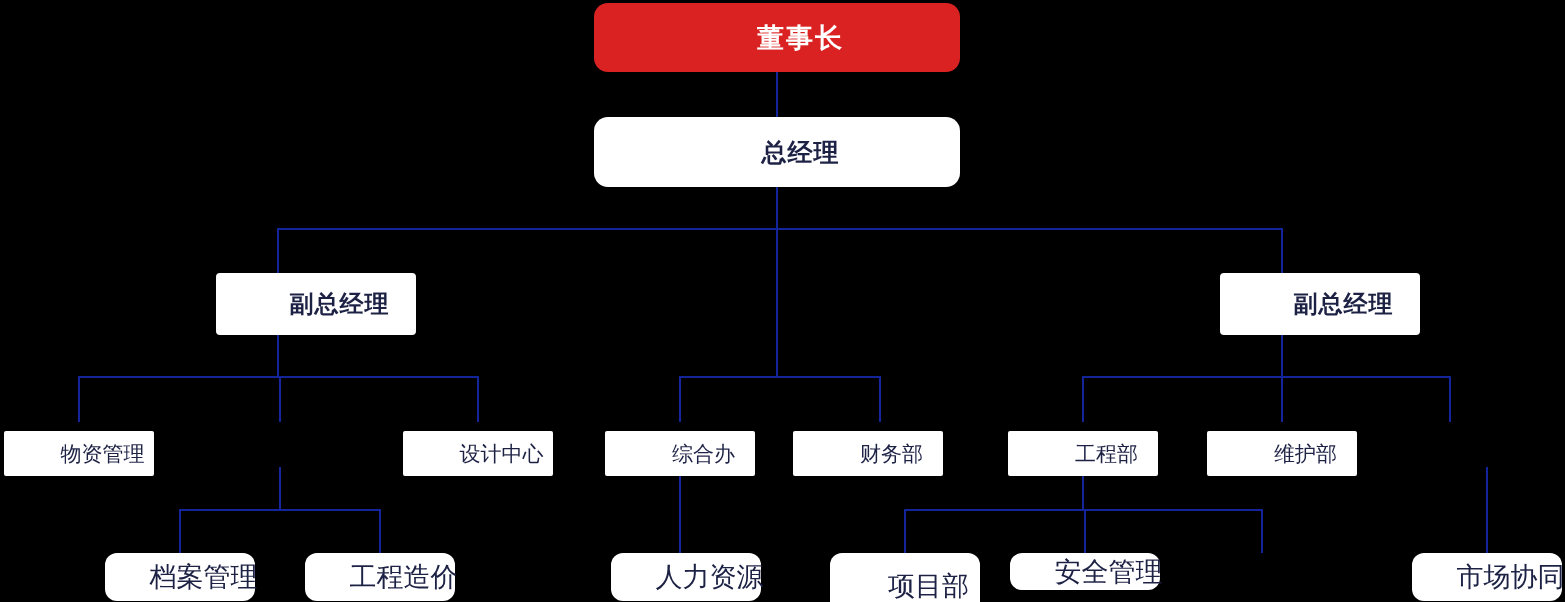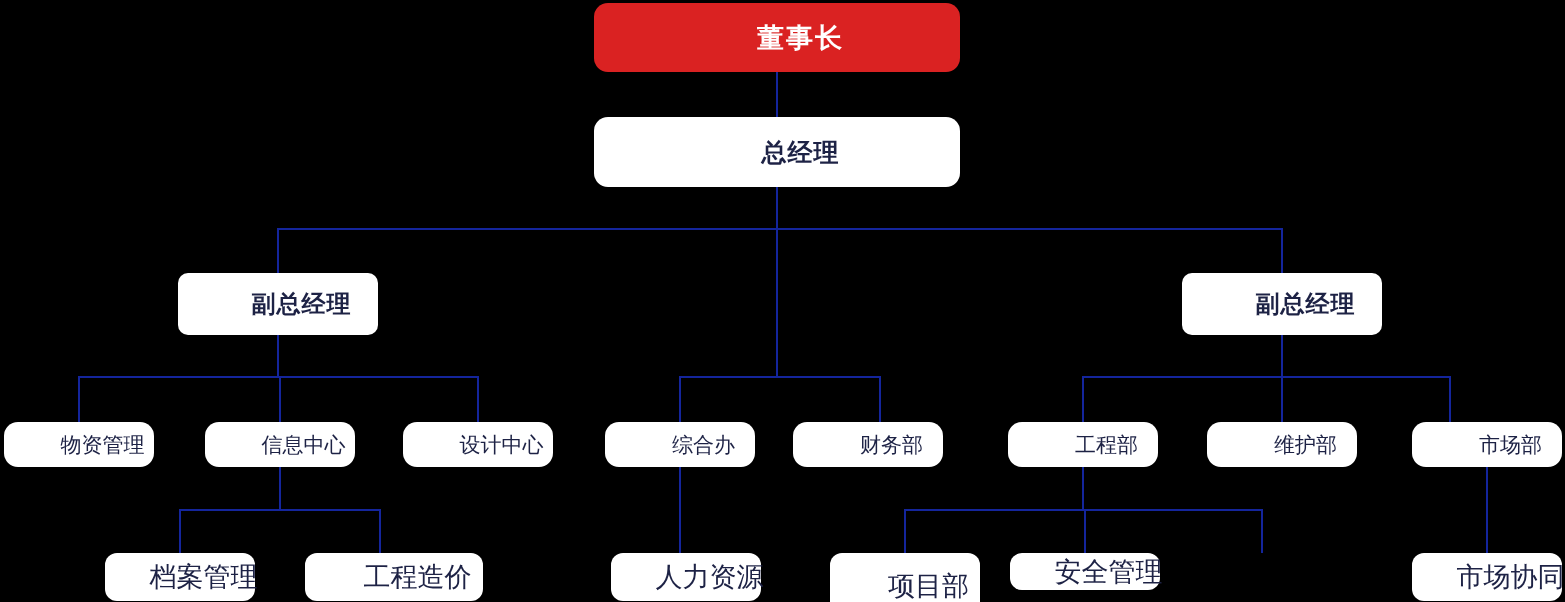--- a/index.html
+++ b/index.html
@@ -46,29 +46,31 @@
     font-weight: 700;
     letter-spacing: 2px;
   }
   .lvl2 {
     border-radius: 14px;
     font-size: 25px;
     font-weight: 700;
     letter-spacing: 1px;
   }
   .lvl3 {
-    border-radius: 10px;
+    border-radius: 4px;
     font-size: 24px;
     font-weight: 700;
     letter-spacing: 1px;
+    margin-left: 38px;
   }
   .lvl4 {
-    border-radius: 14px;
+    border-radius: 2px;
     font-size: 21px;
     font-weight: 400;
+    margin-top: 9px;
   }
   .lvl5 {
     border-radius: 12px;
     font-size: 27px;
     font-weight: 400;
   }
 </style>
 </head>
 <body>
 
@@ -102,45 +104,39 @@
     </div>
     <div class="node lvl3" style="left: 178px; top: 273px; width: 200px; height: 62px;">
       <span>副总经理</span>
     </div>
     <div class="node lvl3" style="left: 1182px; top: 273px; width: 200px; height: 62px;">
       <span>副总经理</span>
     </div>
     <div class="node lvl4" style="left: 4px; top: 422px; width: 150px; height: 45px;">
       <span>物资管理</span>
     </div>
-    <div class="node lvl4" style="left: 205px; top: 422px; width: 150px; height: 45px;">
-      <span>信息中心</span>
-    </div>
     <div class="node lvl4" style="left: 403px; top: 422px; width: 150px; height: 45px;">
       <span>设计中心</span>
     </div>
     <div class="node lvl4" style="left: 605px; top: 422px; width: 150px; height: 45px;">
       <span>综合办</span>
     </div>
     <div class="node lvl4" style="left: 793px; top: 422px; width: 150px; height: 45px;">
       <span>财务部</span>
     </div>
     <div class="node lvl4" style="left: 1008px; top: 422px; width: 150px; height: 45px;">
       <span>工程部</span>
     </div>
     <div class="node lvl4" style="left: 1207px; top: 422px; width: 150px; height: 45px;">
       <span>维护部</span>
     </div>
-    <div class="node lvl4" style="left: 1412px; top: 422px; width: 150px; height: 45px;">
-      <span>市场部</span>
-    </div>
     <div class="node lvl5" style="left: 105px; top: 553px; width: 150px; height: 48px;">
       <span>档案管理</span>
     </div>
-    <div class="node lvl5" style="left: 305px; top: 553px; width: 178px; height: 48px; justify-content: center;">
+    <div class="node lvl5" style="left: 305px; top: 553px; width: 150px; height: 48px; justify-content: center;">
       <span>工程造价</span>
     </div>
     <div class="node lvl5" style="left: 611px; top: 553px; width: 150px; height: 48px;">
       <span>人力资源</span>
     </div>
     <div class="node lvl5" style="left: 830px; top: 553px; width: 150px; height: 65px;">
       <span>项目部</span>
     </div>
     <div class="node lvl5" style="left: 1010px; top: 553px; width: 150px; height: 37px;">
       <span>安全管理</span>

